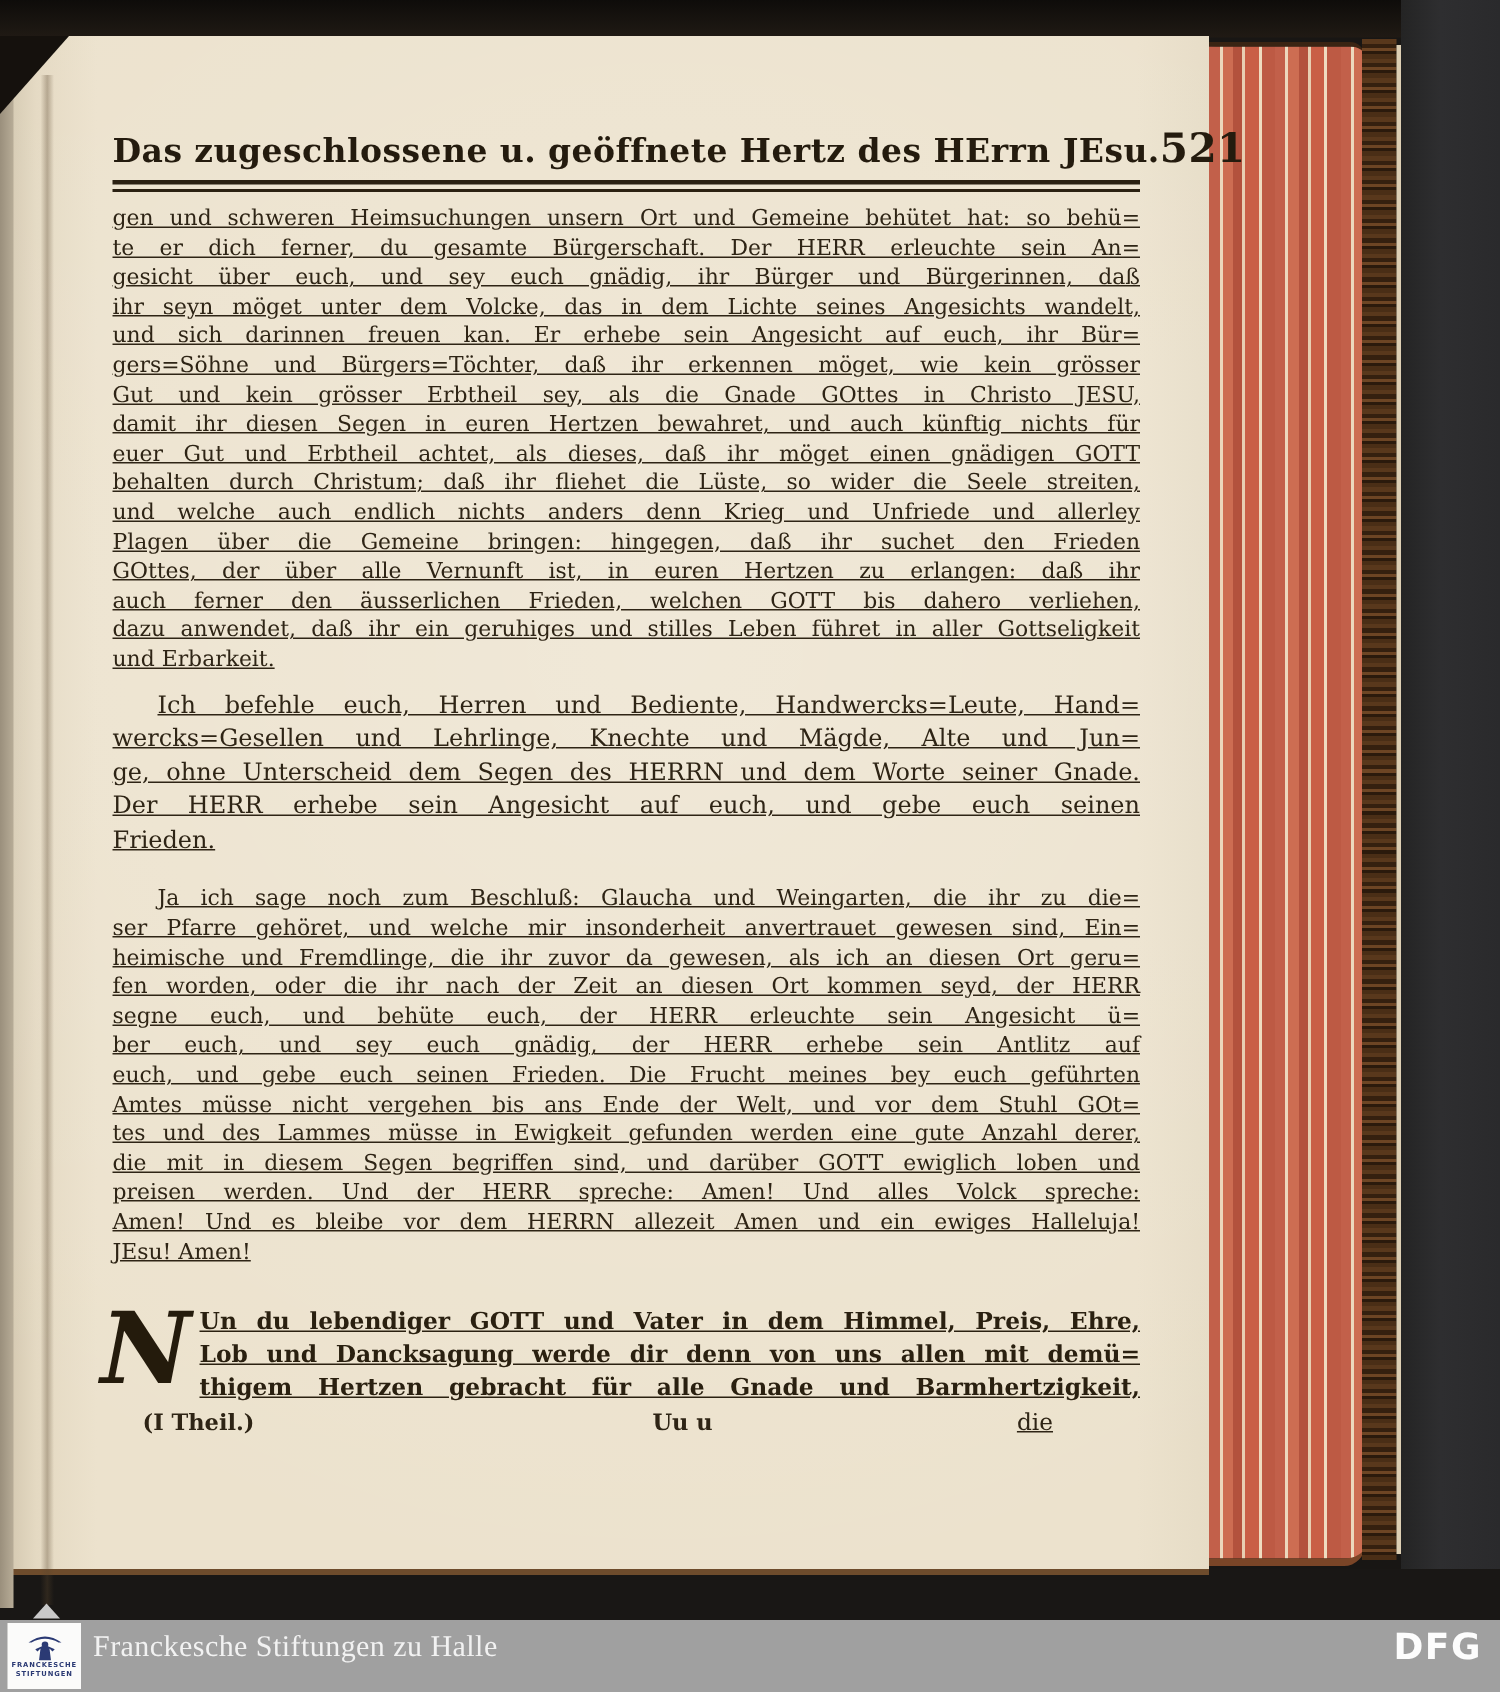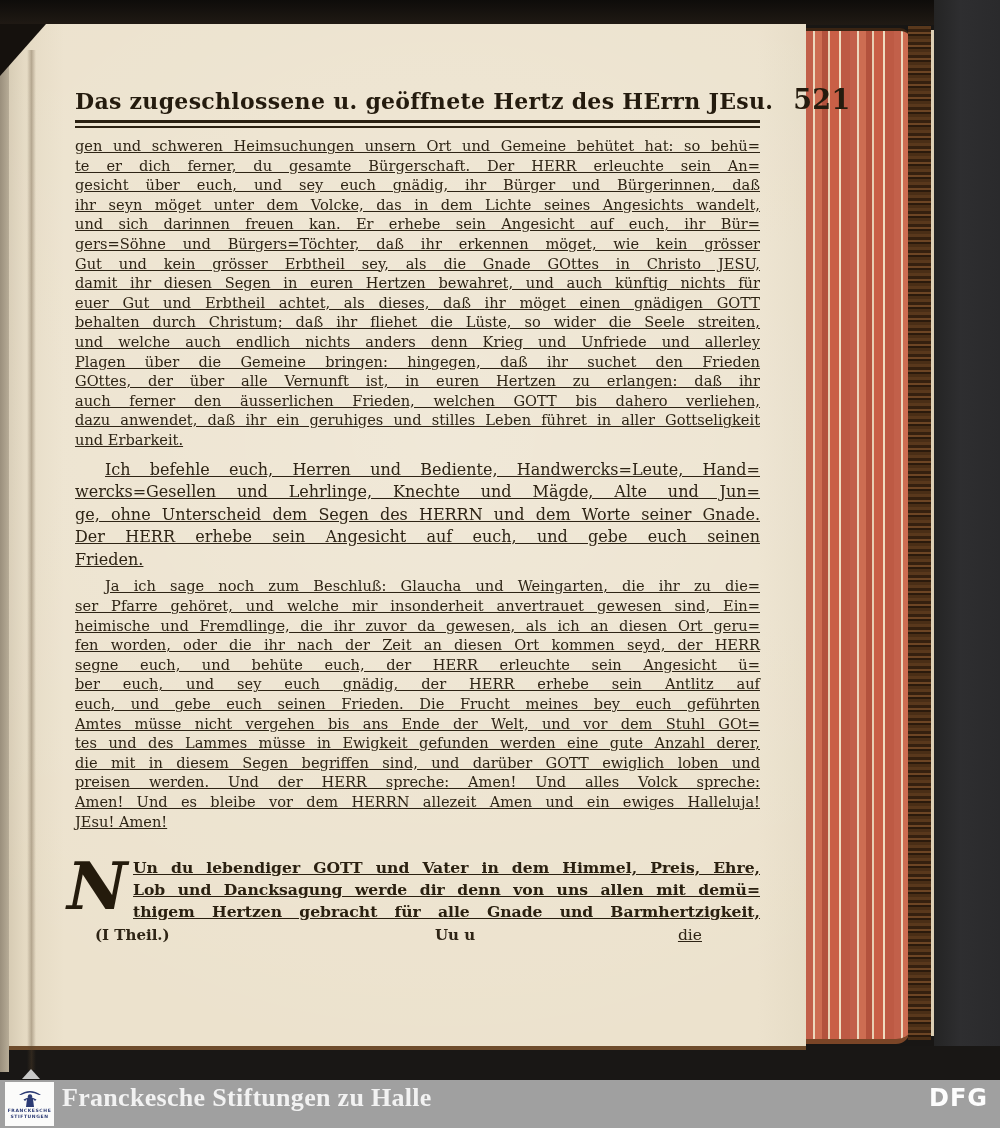--- a/index.html
+++ b/index.html
@@ -38,35 +38,35 @@
            border-radius: 0 10px 14px 0; }
   .cover-strip { position: absolute; left: 908px; top: 26px; width: 23px; height: 1014px;
            background: repeating-linear-gradient(0deg,
              #4a2e16 0 3px, #2b1a0c 3px 5px, #6d4524 5px 7px, #35200f 7px 10px, #59381c 10px 13px); }
   .edge-sliver { position: absolute; left: 931px; top: 30px; width: 3px; height: 1006px;
            background: #ddcfb4; }
 
   
   .text-block { position: absolute; left: 0; top: 60px; width: 806px;
                 padding: 0 46px 0 75px; color: #2e2415; }
-  .page-header { display: flex; align-items: baseline; gap: 20px;
+  .page-header { display: flex; align-items: baseline; 
                  font-size: 22px; font-weight: bold; letter-spacing: .3px; color: #241b0e;
                  white-space: nowrap; }
   .page-number { font-size: 27px; }
   .double-rule { margin-top: 5px; height: 8px;
                  border-top: 3px solid #2b2112; border-bottom: 2px solid #2b2112; }
 
   .para { margin-top: 8px; font-size: 14.6px; line-height: 19.6px; text-decoration: underline; }
   .para .line { text-align: justify; text-align-last: justify; }
   .para .line:last-child { text-align-last: left; }
   .para.keep-just .line:last-child { text-align-last: justify; }
   .para.indent-first .line:first-child { text-indent: 30px; }
 
   .para-blessing { margin-top: 9px; font-size: 16px; line-height: 22.6px; }
-  .para-middle   { margin-top: 5px; }
+  .para-middle   { margin-top: 18px; }
 
   .para-final { position: relative; margin-top: 26px; font-size: 15.6px; line-height: 22px;
                 font-weight: bold; color: #2a2010; }
   .para-final .line { padding-left: 58px; }
   .drop-cap { position: absolute; left: -8px; top: -6px; width: 60px; height: 78px;
               font-size: 66px; line-height: 70px; font-style: italic; font-weight: bold;
               text-align: center; color: #241b0c; }
 
   .sig-row { position: relative; margin-top: 3px; height: 22px;
              font-size: 15px; font-weight: bold; }
@@ -80,21 +80,21 @@
   .expand-arrow { position: absolute; left: 22px; top: 1069px; width: 0; height: 0;
                 border-left: 9px solid transparent; border-right: 9px solid transparent;
                 border-bottom: 10px solid #c9c9c9; }
   .logo-box { position: absolute; left: 5px; top: 2px; width: 49px; height: 44px;
               background: #fbfbfa; display: flex; flex-direction: column;
               align-items: center; justify-content: center; gap: 1px; }
   .logo-text { font-family: "DejaVu Sans", sans-serif; font-size: 4.5px; letter-spacing: .6px;
                color: #2b3a74; font-weight: bold; line-height: 5.5px; text-align: center; }
   .institution { position: absolute; left: 62px; top: 0; height: 36px; display: flex;
                  align-items: center; font-family: "Liberation Serif", serif;
-                 font-size: 26px; color: #f2f2f2; letter-spacing: .3px; text-decoration: none; font-weight: bold; }
+                 font-size: 20px; color: #f2f2f2; letter-spacing: .3px; text-decoration: none; }
   .dfg-logo { position: absolute; right: 12px; top: 0; height: 36px; display: flex;
               align-items: center; font-family: "DejaVu Sans", sans-serif;
               font-size: 24px; font-weight: 800; letter-spacing: 1px; color: #fdfdfd;
               text-decoration: none; }
 </style>
 </head>
 <body>
 
 <div class="stage">
 

